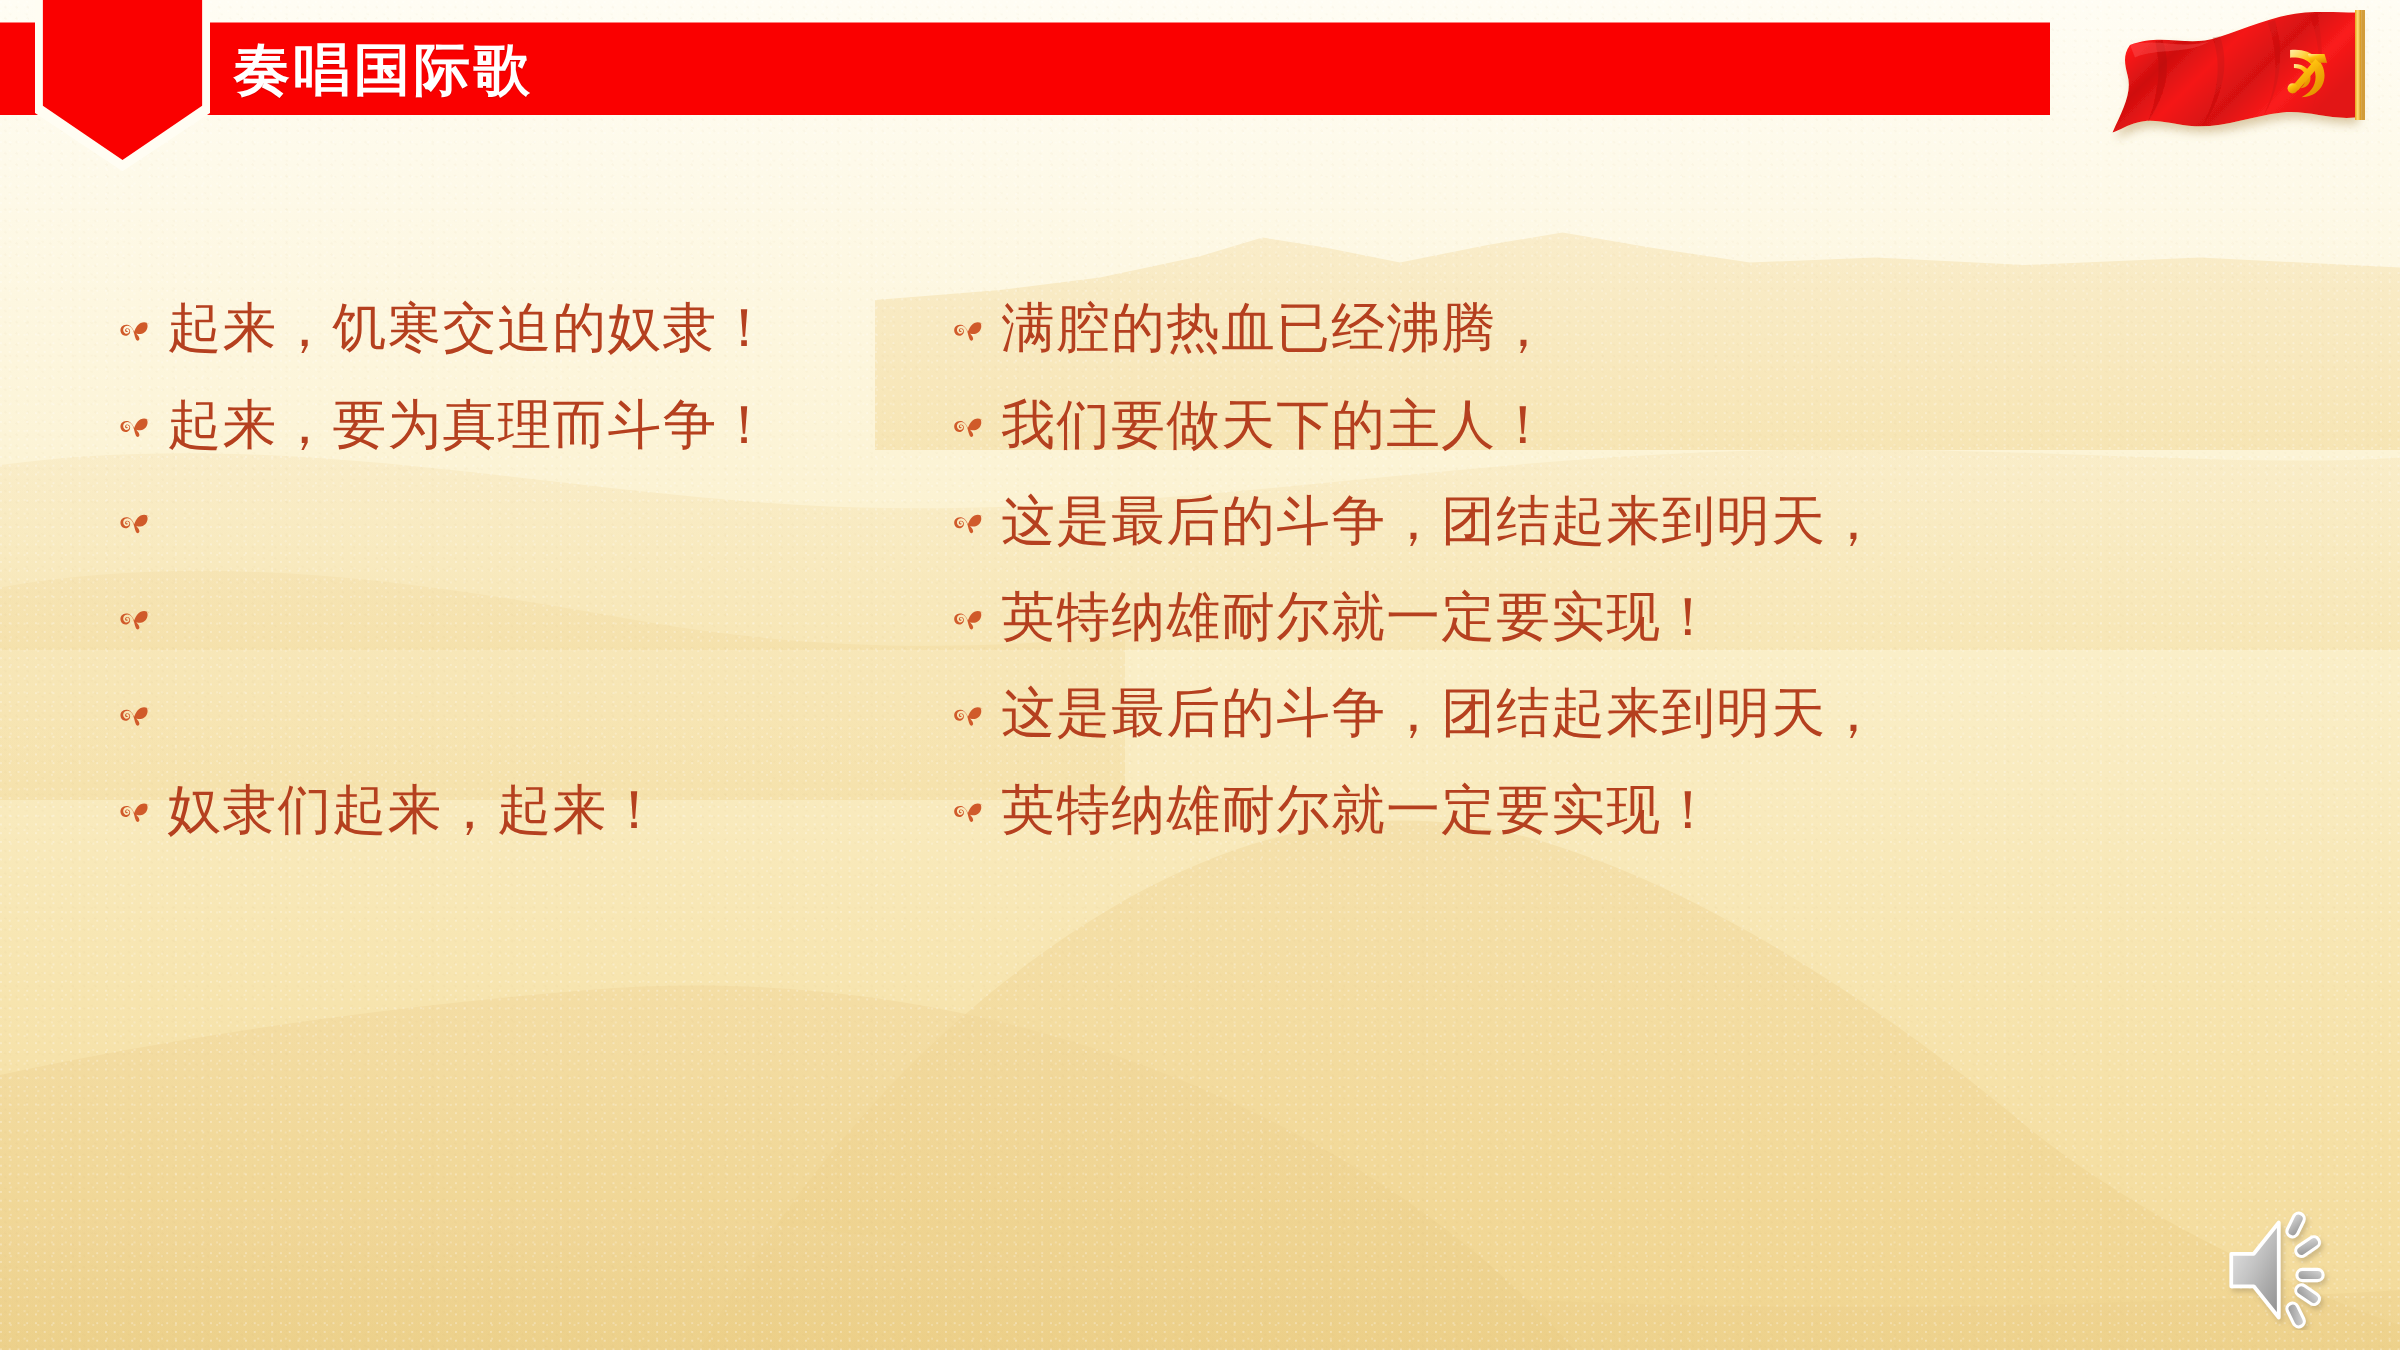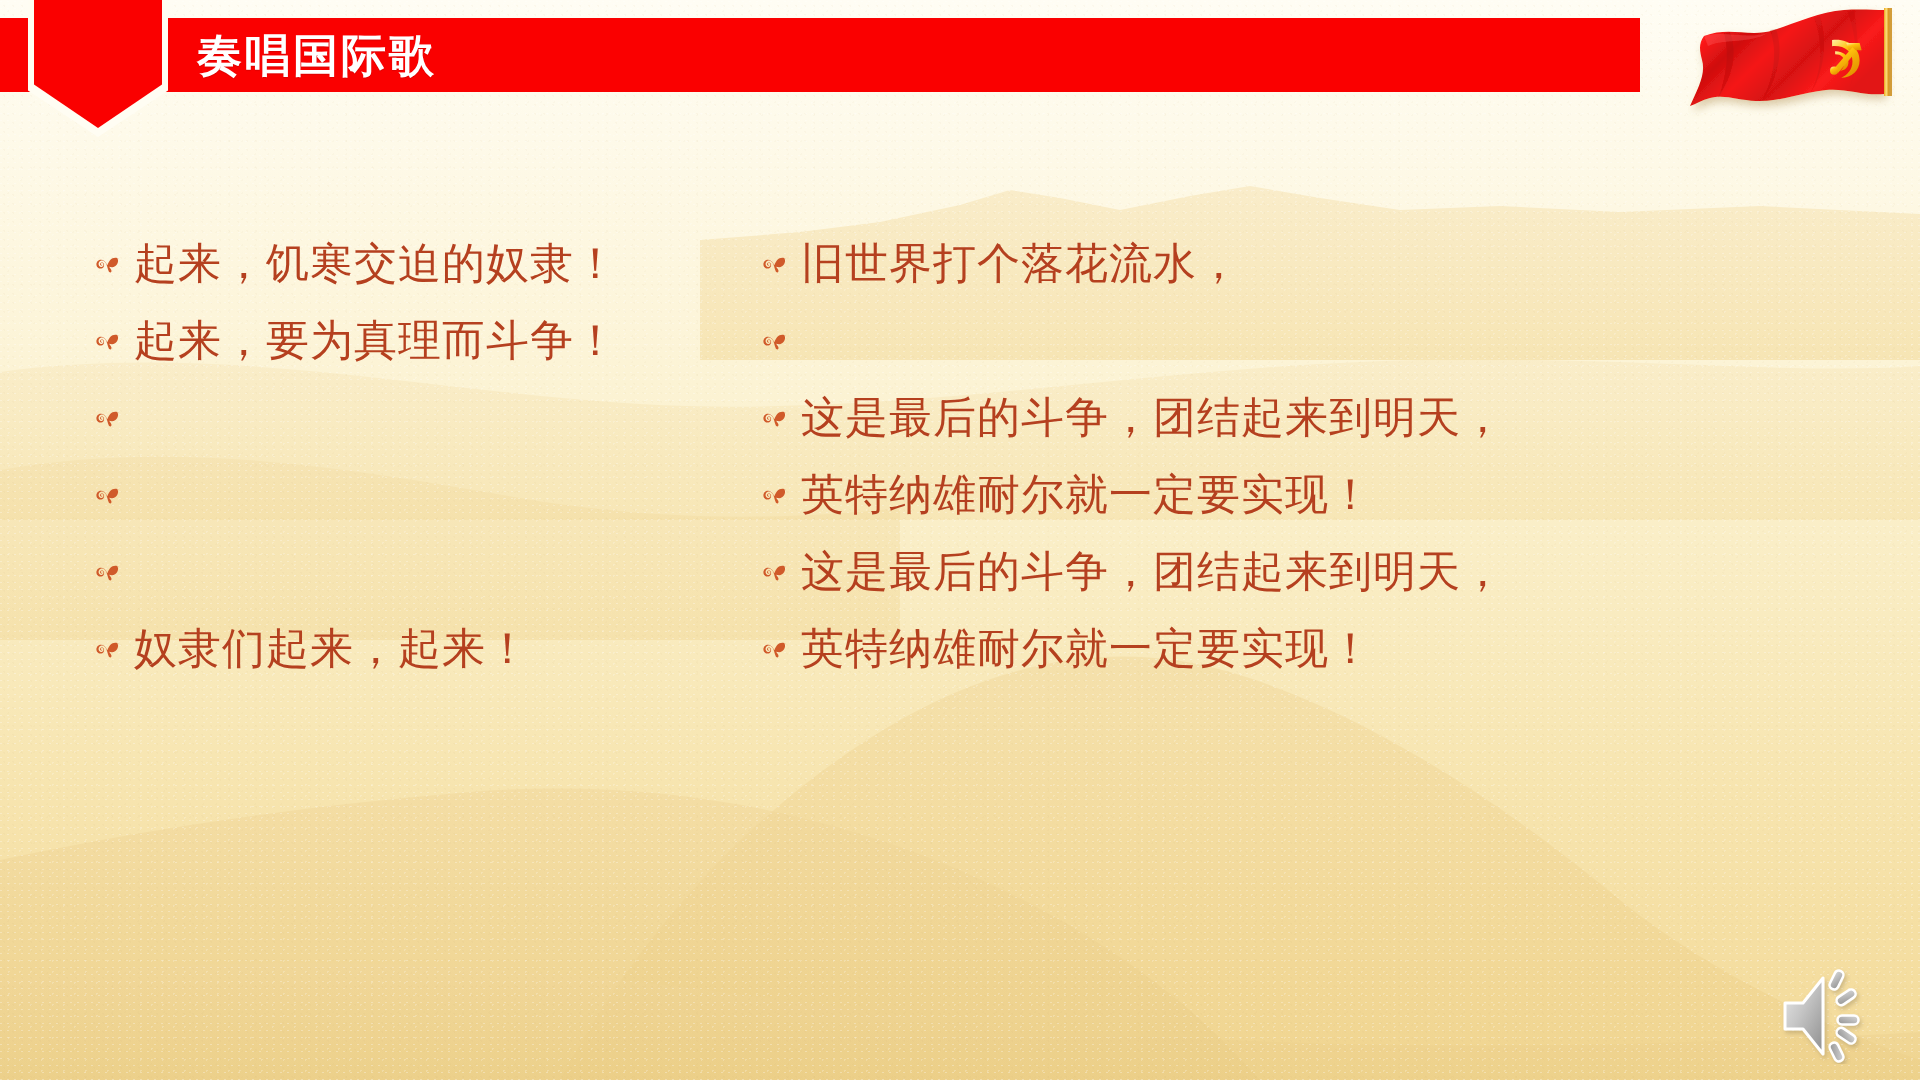--- a/index.html
+++ b/index.html
@@ -48,21 +48,21 @@
     position:absolute;left:0;top:0;width:140px;height:137px;
     background:#FFFDF3;
     clip-path:polygon(0% 0%, 100% 0%, 100% 66%, 50% 100%, 0% 66%);
   }
   .badge-inner{
     position:absolute;left:6px;top:0;width:128px;height:128px;
     background:#FA0000;
     clip-path:polygon(0% 0%, 100% 0%, 100% 66%, 50% 100%, 0% 66%);
   }
   .title{
-    position:absolute;left:197px;top:19px;height:72px;
+    position:absolute;left:187px;top:19px;height:72px;
     display:flex;align-items:center;
     color:#FFFFFF;font-size:45px;font-weight:bold;
     letter-spacing:3px;line-height:1;
     text-shadow:0 1px 1px rgba(120,0,0,.22);
     white-space:nowrap;
   }
 
   
   .flag{position:absolute;left:1688px;top:2px;width:218px;height:118px;}
   .flag svg{display:block;width:218px;height:118px;}
@@ -262,28 +262,29 @@
       </div>
     </div>
 
     <div class="col col-right">
       <div class="line">
         <span class="bullet">
           <svg viewBox="0 0 34 24" aria-hidden="true">
               <path d="M31.5 4.5c-2.6-2.6-6.8-2.2-9.3.6-1.3 1.5-2.1 3.4-2.9 5.2-.7-1.6-1.6-3.3-3-4.4-2.1-1.7-5.3-1.6-7 .5-1.6 2-1.1 5.1 1 6.5 1.7 1.1 4.2.7 5.3-1 .8-1.2.7-3-.4-3.9-.9-.8-2.5-.6-3 .5-.4.8 0 1.9.9 2.1.6.1 1.2-.3 1.2-.9-.5.4-1.3.1-1.4-.5-.1-.7.6-1.3 1.3-1.1 1 .2 1.5 1.4 1.2 2.3-.4 1.3-2 1.9-3.2 1.3-1.6-.8-2.1-3-1.2-4.5.9-1.6 3.1-2.1 4.7-1.2 1.9 1 2.8 3.2 3.4 5.2.5 1.7.8 3.5 1.6 5.1.3.6.9 1.3 1.7 1.2.8-.1 1.2-1 1.1-1.7-.2-1.6-1.5-2.7-2.4-4 1.1.3 2.3.6 3.5.4 2.8-.4 5.1-2.9 5.4-5.7.2-1.3-.1-2.7-1-3.6z" fill="currentColor"></path>
             </svg>
         </span>
-        <span class="ltext">旧世界打个落花流水，</span>
-      </div>
-      <div class="line">
-        <span class="bullet">
-          <svg viewBox="0 0 34 24" aria-hidden="true">
-              <path d="M31.5 4.5c-2.6-2.6-6.8-2.2-9.3.6-1.3 1.5-2.1 3.4-2.9 5.2-.7-1.6-1.6-3.3-3-4.4-2.1-1.7-5.3-1.6-7 .5-1.6 2-1.1 5.1 1 6.5 1.7 1.1 4.2.7 5.3-1 .8-1.2.7-3-.4-3.9-.9-.8-2.5-.6-3 .5-.4.8 0 1.9.9 2.1.6.1 1.2-.3 1.2-.9-.5.4-1.3.1-1.4-.5-.1-.7.6-1.3 1.3-1.1 1 .2 1.5 1.4 1.2 2.3-.4 1.3-2 1.9-3.2 1.3-1.6-.8-2.1-3-1.2-4.5.9-1.6 3.1-2.1 4.7-1.2 1.9 1 2.8 3.2 3.4 5.2.5 1.7.8 3.5 1.6 5.1.3.6.9 1.3 1.7 1.2.8-.1 1.2-1 1.1-1.7-.2-1.6-1.5-2.7-2.4-4 1.1.3 2.3.6 3.5.4 2.8-.4 5.1-2.9 5.4-5.7.2-1.3-.1-2.7-1-3.6z" fill="currentColor"></path>
-            </svg>
-        </span>
+        <span class="ltext">满腔的热血已经沸腾，</span>
+      </div>
+      <div class="line">
+        <span class="bullet">
+          <svg viewBox="0 0 34 24" aria-hidden="true">
+              <path d="M31.5 4.5c-2.6-2.6-6.8-2.2-9.3.6-1.3 1.5-2.1 3.4-2.9 5.2-.7-1.6-1.6-3.3-3-4.4-2.1-1.7-5.3-1.6-7 .5-1.6 2-1.1 5.1 1 6.5 1.7 1.1 4.2.7 5.3-1 .8-1.2.7-3-.4-3.9-.9-.8-2.5-.6-3 .5-.4.8 0 1.9.9 2.1.6.1 1.2-.3 1.2-.9-.5.4-1.3.1-1.4-.5-.1-.7.6-1.3 1.3-1.1 1 .2 1.5 1.4 1.2 2.3-.4 1.3-2 1.9-3.2 1.3-1.6-.8-2.1-3-1.2-4.5.9-1.6 3.1-2.1 4.7-1.2 1.9 1 2.8 3.2 3.4 5.2.5 1.7.8 3.5 1.6 5.1.3.6.9 1.3 1.7 1.2.8-.1 1.2-1 1.1-1.7-.2-1.6-1.5-2.7-2.4-4 1.1.3 2.3.6 3.5.4 2.8-.4 5.1-2.9 5.4-5.7.2-1.3-.1-2.7-1-3.6z" fill="currentColor"></path>
+            </svg>
+        </span>
+        <span class="ltext">我们要做天下的主人！</span>
       </div>
       <div class="line">
         <span class="bullet">
           <svg viewBox="0 0 34 24" aria-hidden="true">
               <path d="M31.5 4.5c-2.6-2.6-6.8-2.2-9.3.6-1.3 1.5-2.1 3.4-2.9 5.2-.7-1.6-1.6-3.3-3-4.4-2.1-1.7-5.3-1.6-7 .5-1.6 2-1.1 5.1 1 6.5 1.7 1.1 4.2.7 5.3-1 .8-1.2.7-3-.4-3.9-.9-.8-2.5-.6-3 .5-.4.8 0 1.9.9 2.1.6.1 1.2-.3 1.2-.9-.5.4-1.3.1-1.4-.5-.1-.7.6-1.3 1.3-1.1 1 .2 1.5 1.4 1.2 2.3-.4 1.3-2 1.9-3.2 1.3-1.6-.8-2.1-3-1.2-4.5.9-1.6 3.1-2.1 4.7-1.2 1.9 1 2.8 3.2 3.4 5.2.5 1.7.8 3.5 1.6 5.1.3.6.9 1.3 1.7 1.2.8-.1 1.2-1 1.1-1.7-.2-1.6-1.5-2.7-2.4-4 1.1.3 2.3.6 3.5.4 2.8-.4 5.1-2.9 5.4-5.7.2-1.3-.1-2.7-1-3.6z" fill="currentColor"></path>
             </svg>
         </span>
         <span class="ltext">这是最后的斗争，团结起来到明天，</span>
       </div>
       <div class="line">

